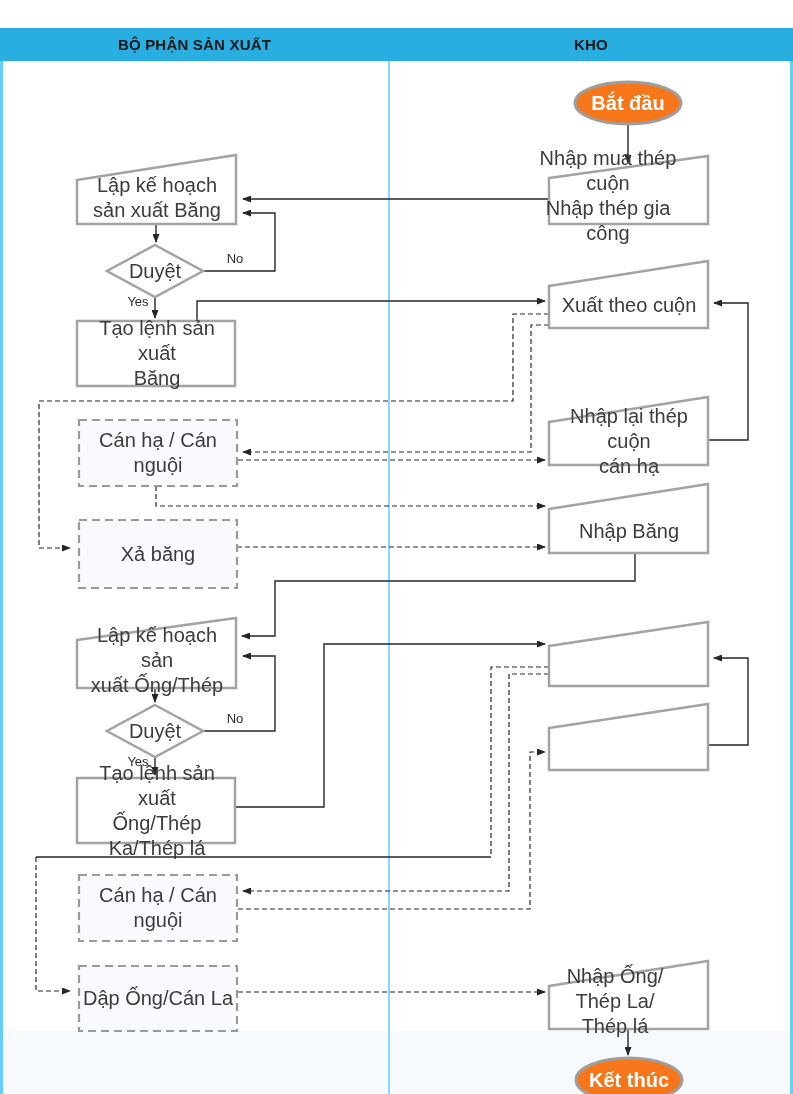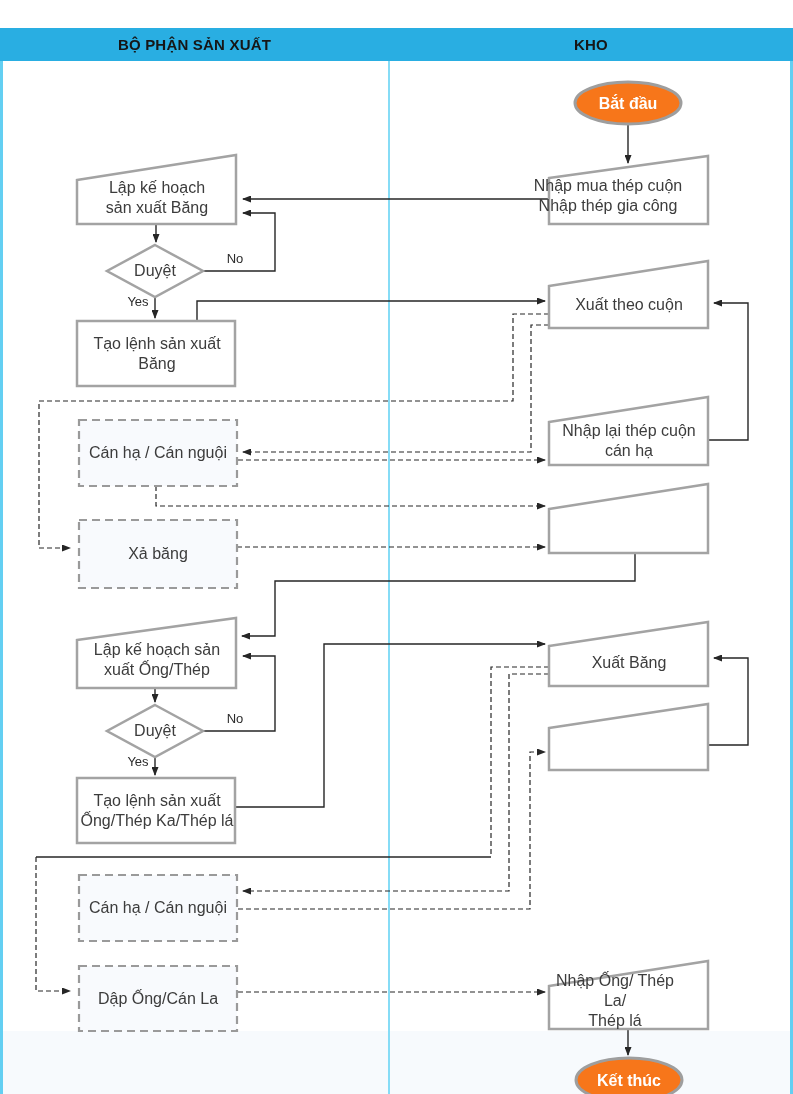--- a/index.html
+++ b/index.html
@@ -10,21 +10,21 @@
               font-size:15px;color:#161616;letter-spacing:.2px;}
   .lane-title.left{width:389px;}
   .lane-title.right{width:404px;}
   .border-left{position:absolute;left:0;top:33px;width:3px;height:1061px;background:#63CFF2;}
   .border-right{position:absolute;left:790px;top:33px;width:3px;height:1061px;background:#63CFF2;}
   .border-bottom{position:absolute;left:0;top:1090px;width:793px;height:4px;background:#63CFF2;}
   .lane-divider{position:absolute;left:388px;top:33px;width:2px;height:1057px;background:#86DCF6;}
   .footer-band{position:absolute;left:3px;top:1003px;width:787px;height:87px;background:#F7FAFD;}
   svg.canvas{position:absolute;left:0;top:0;}
   .node-label{position:absolute;display:flex;align-items:center;justify-content:center;
-              text-align:center;font-size:16px;color:#3C3C3C;line-height:1.25;white-space:pre-line;}
+              text-align:center;font-size:20px;color:#3C3C3C;line-height:1.25;white-space:pre-line;}
   .terminator-label{color:#ffffff;font-weight:bold;}
   .edge-label{position:absolute;font-size:13px;color:#2B2B2B;text-align:center;}
 </style>
 </head>
 <body>
 
 <div class="stage">
 
   <div class="header">
     <div class="lane-title left">BỘ PHẬN SẢN XUẤT</div>
@@ -107,26 +107,26 @@
   <div class="node-label" style="left:79px;top:146px;width:156px;height:48px;">Lập kế hoạch
 sản xuất Băng</div>
   <div class="node-label" style="left:107px;top:229px;width:96px;height:28px;">Duyệt</div>
   <div class="node-label" style="left:79px;top:297px;width:156px;height:57px;">Tạo lệnh sản xuất
 Băng</div>
   <div class="node-label" style="left:551px;top:256px;width:156px;height:42px;">Xuất theo cuộn</div>
   <div class="node-label" style="left:81px;top:394px;width:154px;height:62px;">Cán hạ / Cán nguội</div>
   <div class="node-label" style="left:551px;top:390px;width:156px;height:46px;">Nhập lại thép cuộn
 cán hạ</div>
   <div class="node-label" style="left:81px;top:494px;width:154px;height:64px;text-align:right;">Xả băng</div>
+  <div class="node-label" style="left:551px;top:483px;width:156px;height:41px;">Nhập Băng</div>
   <div class="node-label" style="left:79px;top:606px;width:156px;height:52px;">Lập kế hoạch sản
 xuất Ống/Thép</div>
   <div class="node-label" style="left:107px;top:689px;width:96px;height:28px;">Duyệt</div>
   <div class="node-label" style="left:79px;top:754px;width:156px;height:57px;">Tạo lệnh sản xuất
 Ống/Thép Ka/Thép lá</div>
-  <div class="node-label" style="left:551px;top:614px;width:156px;height:42px;">Xuất Băng</div>
   <div class="node-label" style="left:81px;top:849px;width:154px;height:62px;">Cán hạ / Cán nguội</div>
   <div class="node-label" style="left:81px;top:940px;width:154px;height:61px;">Dập Ống/Cán La</div>
   <div class="node-label" style="left:551px;top:948px;width:128px;height:50px;">Nhập Ống/ Thép La/
 Thép lá</div>
   <div class="node-label terminator-label" style="left:576px;top:1032px;width:106px;height:41px;">Kết thúc</div>
 
   <div class="edge-label" style="left:215px;top:223px;width:40px;">No</div>
   <div class="edge-label" style="left:118px;top:266px;width:40px;">Yes</div>
   <div class="edge-label" style="left:215px;top:683px;width:40px;">No</div>
   <div class="edge-label" style="left:118px;top:726px;width:40px;">Yes</div>

